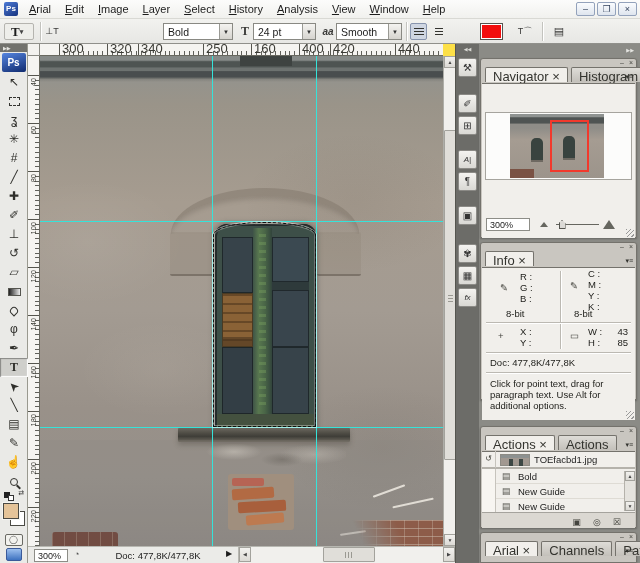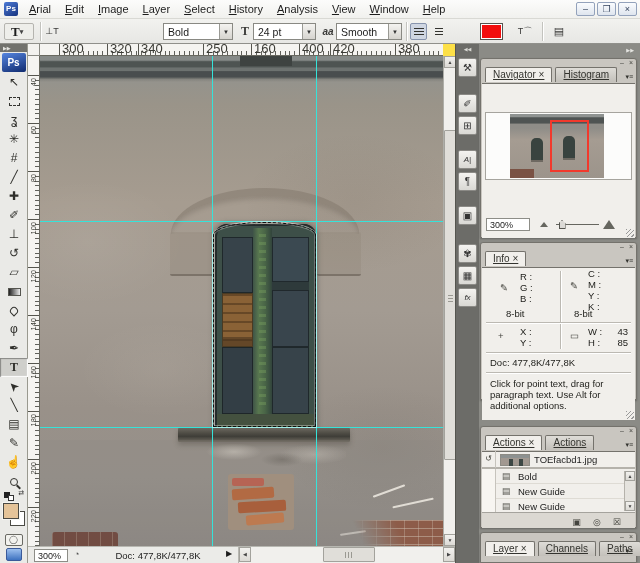--- a/index.html
+++ b/index.html
@@ -184,22 +184,22 @@
 
   
   .panelcol{position:absolute;left:479px;top:44px;width:161px;height:519px;background:#8b8b86;}
   .pc-header{height:12px;color:#e6e6e2;font-size:5px;line-height:12px;text-align:right;padding-right:6px;}
   .pgroup{position:absolute;left:1px;width:157px;background:#c9c6c0;border:1px solid #74726c;
           border-radius:3px 3px 0 0;box-shadow:0 1px 2px rgba(0,0,0,.25);}
   .pg-titlebar{height:8px;text-align:right;color:#44443f;font-size:7px;line-height:7px;padding-right:3px;}
   .pg-titlebar span{margin-left:3px;}
   .pg-tabs{height:16px;padding-left:4px;position:relative;white-space:nowrap;}
   .tab{display:inline-block;border:1px solid #74726c;border-bottom:none;border-radius:2px 2px 0 0;
-       padding:1px 7px 13px 7px;font-size:10px;height:15px;vertical-align:bottom;
-       background:linear-gradient(180deg,#deDCd7,#c3c0ba);color:#33332e;text-decoration:underline;}
+       padding:1px 7px 13px 7px;font-size:13px;height:15px;vertical-align:bottom;
+       background:linear-gradient(180deg,#deDCd7,#c3c0ba);color:#33332e;}
   .tab.active{background:#f1efeb;}
   .pg-menu{position:absolute;right:3px;top:6px;font-size:7px;color:#33332e;}
   .pg-body{position:relative;margin:0 1px 1px 1px;background:#f1efeb;border-top:1px solid #74726c;}
   .grip{position:absolute;right:1px;bottom:1px;width:8px;height:8px;
         background:repeating-linear-gradient(135deg,#999 0 1px,transparent 1px 3px);}
 
   
   .nav-strip{position:absolute;left:3px;top:28px;right:3px;height:68px;background:#fcfcfb;
              border:1px solid #a6a49e;}
   .nav-photo{position:absolute;left:24px;top:1px;width:94px;height:64px;
@@ -338,21 +338,21 @@
   <div class="ruler-corner"></div>
   <div class="hruler">
     <div class="ticks"></div>
     <span class="hr-label" style="left:19px;">300</span>
     <span class="hr-label" style="left:67px;">320</span>
     <span class="hr-label" style="left:98px;">340</span>
     <span class="hr-label" style="left:163px;">250</span>
     <span class="hr-label" style="left:211px;">160</span>
     <span class="hr-label" style="left:259px;">400</span>
     <span class="hr-label" style="left:290px;">420</span>
-    <span class="hr-label" style="left:355px;">380</span>
+    <span class="hr-label" style="left:355px;">440</span>
   </div>
   <div class="vruler">
     <div class="ticks"></div>
     <div class="vr-label" style="top:19px;">
         <span>40</span>
       </div>
     <div class="vr-label" style="top:67px;">
         <span>60</span>
       </div>
     <div class="vr-label" style="top:115px;">
@@ -572,21 +572,21 @@
         </div>
       </div>
     </div>
 
     <div class="pgroup" style="top:488px;height:31px;">
       <div class="pg-titlebar">
         <span>–</span>
         <span>×</span>
       </div>
       <div class="pg-tabs">
-        <span class="tab active">Layer ×</span>
+        <span class="tab active">Arial ×</span>
         <span class="tab">Channels</span>
         <span class="tab">Paths</span>
         <span class="pg-menu">▾≡</span>
       </div>
     </div>
   </div>
 
 </div>
 
 </body></html>

